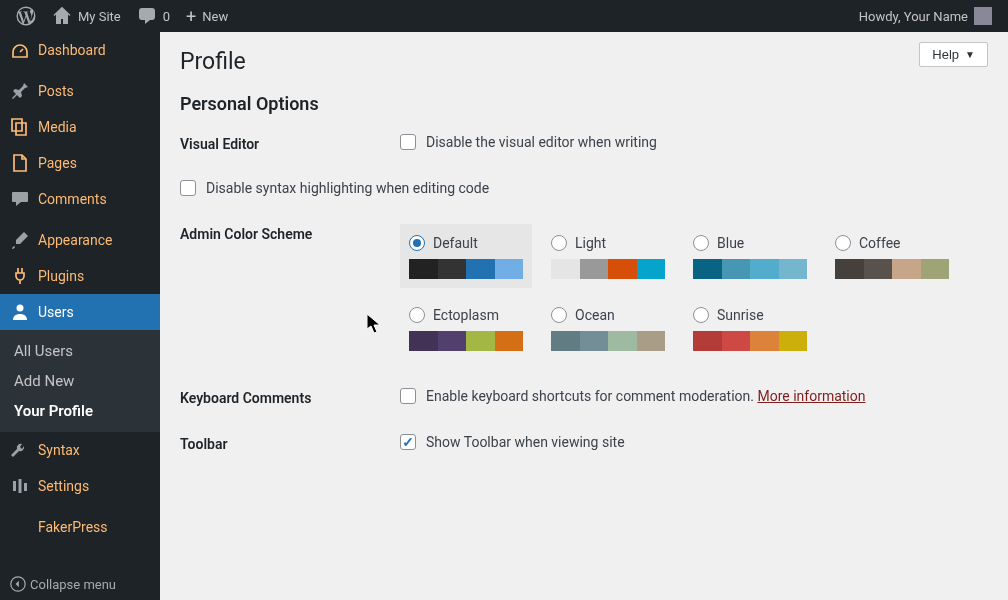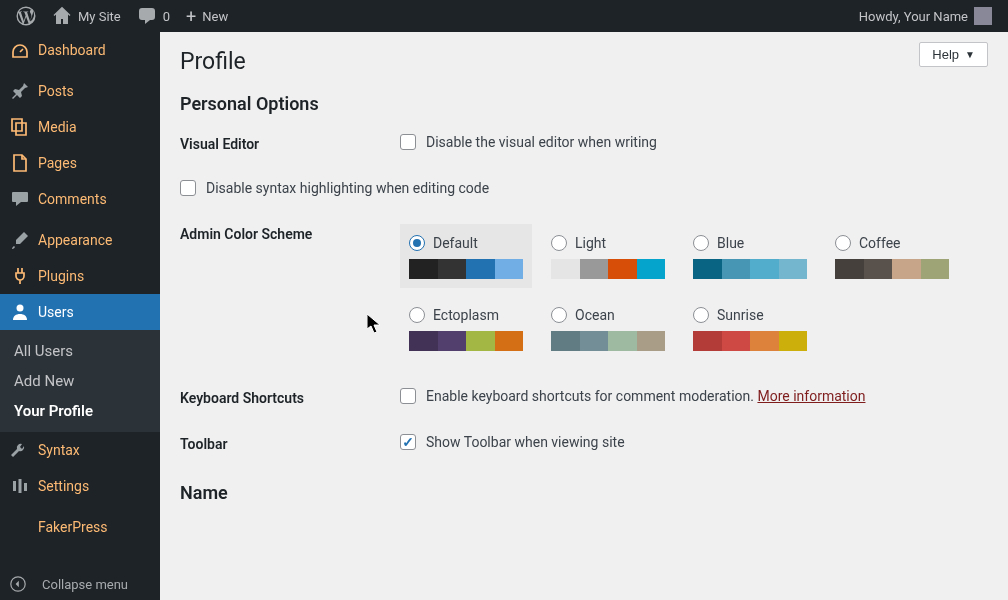--- a/index.html
+++ b/index.html
@@ -16,21 +16,21 @@
 .sidebar { position: absolute; top: 32px; left: 0; width: 160px; background: #1d2327; color: #c3c4c7; height: 568px; font-size: 14px; }
 .sidebar .menu-item { display: flex; align-items: center; gap: 8px; padding: 8px 10px; cursor: pointer; color: #fdba74; }
 .sidebar .menu-item.current { background: #2271b1; color: #fff; position: relative; }
 .sidebar .menu-item.current::after { content: ""; position: absolute; right: -8px; top: 50%; margin-top: -8px; border: 8px solid transparent; border-right-color: #f0f0f1; }
 .sidebar .menu-item .icon { width: 20px; height: 20px; display: inline-flex; align-items: center; justify-content: center; }
 .sidebar .menu-item .icon svg { width: 20px; height: 20px; fill: rgba(240,246,252,0.6); }
 .sidebar .menu-item.current .icon svg { fill: #fff; }
 .sidebar .submenu { background: #2c3338; padding: 6px 0; }
 .sidebar .submenu .sub-item { padding: 6px 14px; font-size: 15px; color: #c3c4c7; cursor: pointer; }
 .sidebar .submenu .sub-item.current { color: #fff; font-weight: 600; }
-.sidebar .collapse { position: absolute; bottom: 0; left: 0; right: 0; padding: 8px 10px; display: flex; align-items: center; gap: 16px; cursor: pointer; color: #a7aaad; font-size: 13px; border-top: 0; }
+.sidebar .collapse { position: absolute; bottom: 0; left: 0; right: 0; padding: 8px 10px; display: flex; align-items: center; gap: 4px; cursor: pointer; color: #a7aaad; font-size: 13px; border-top: 0; }
 
 
 .content { position: absolute; top: 32px; left: 160px; right: 0; bottom: 0; background: #f0f0f1; padding: 10px 20px 20px; overflow: auto; }
 .help-btn { float: right; background: #fff; border: 1px solid #c3c4c7; border-radius: 2px; padding: 4px 12px; font-size: 13px; color: #2c3338; cursor: pointer; display: inline-flex; align-items: center; gap: 6px; }
 .help-btn .tri { font-size: 10px; }
 h1.title { font-size: 23px; font-weight: 400; color: #1d2327; margin: 6px 0 18px; }
 h2.section { font-size: 18px; font-weight: 600; color: #1d2327; margin: 0 0 20px; }
 h2.section.name-sec { margin-top: 30px; }
 
 .form-row { display: flex; align-items: flex-start; margin-bottom: 28px; }
@@ -312,36 +312,35 @@
               <span style="background:#cf4944"></span>
               <span style="background:#dd823b"></span>
               <span style="background:#ccaf0b"></span>
             </div>
           </div>
         </div>
     </div>
   </div>
 
   <div class="form-row">
-    <div class="label">Keyboard Shortcuts</div>
+    <div class="label">Keyboard Comments</div>
     <div class="field checkbox-line">
       <span class="checkbox"></span>
       <span>
         <span>Enable keyboard shortcuts for comment moderation.</span>
         <span class="link">More information</span>
       </span>
     </div>
   </div>
 
   <div class="form-row">
     <div class="label">Toolbar</div>
     <div class="field checkbox-line">
       <span class="checkbox checked"></span>
       <span>Show Toolbar when viewing site</span>
     </div>
   </div>
 
-  <h2 class="section name-sec">Name</h2>
 </div>
 
 <svg class="cursor" viewBox="0 0 14 20">
     <path d="M0 0l0 15 4-3 3 7 3-1-3-7 6 0z" fill="#000" stroke="#fff" stroke-width="1"></path>
   </svg>
 
 </body></html>

